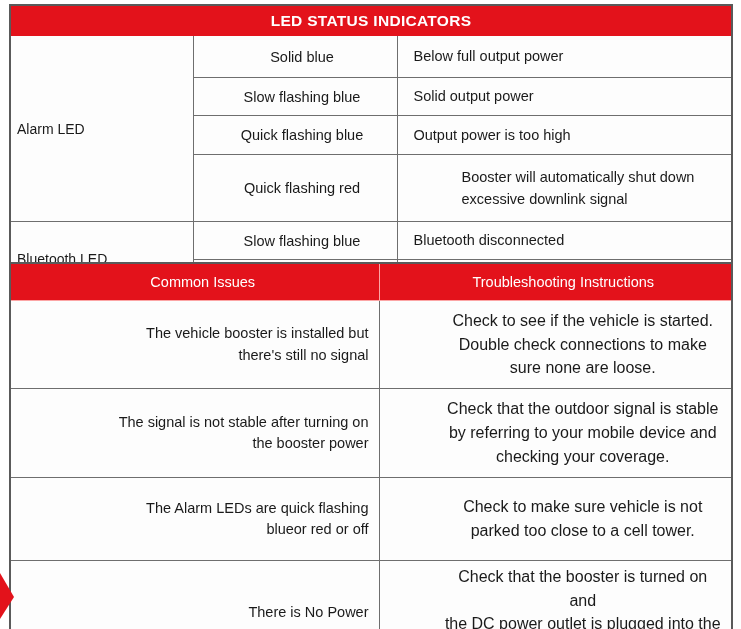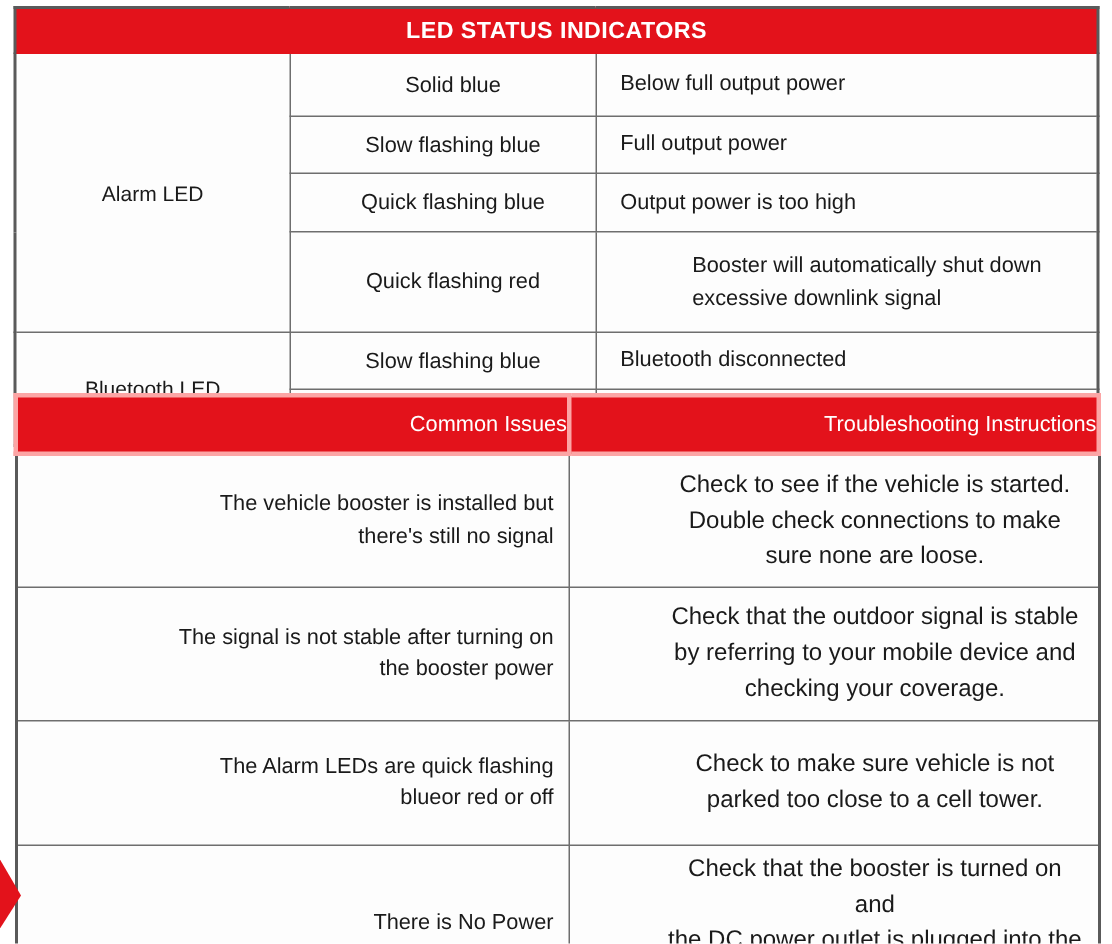--- a/index.html
+++ b/index.html
@@ -61,21 +61,20 @@
     color: #ffffff;
     font-size: 15.5px;
     font-weight: bold;
     letter-spacing: 0.3px;
     text-align: center;
     height: 29px;
     border: 1px solid #e3121b;
   }
   #led-table .c-led {
     font-size: 14px;
-    text-align: center;
     padding: 0 6px;
     margin-top: 12px;
   }
   #led-table .c-state {
     font-size: 14.5px;
     text-align: center;
     padding: 4px 0 4px 14px;
   }
   #led-table .c-desc {
     font-size: 14.5px;
@@ -88,24 +87,24 @@
   #trouble-table {
     left: 9px;
     top: 262px;
     width: 722px;
   }
   #trouble-table .hdr-cell {
     background: #e3121b;
     color: #ffffff;
     font-size: 14.5px;
     font-weight: normal;
-    text-align: right;
+    text-align: center;
     height: 36px;
     padding: 0 0 0 16px;
-    border: 3px solid #fca5a5;
+    border: 1px solid #fca5a5;
   }
   #trouble-table .c-issue {
     font-size: 14.5px;
     text-align: right;
     padding: 4px 10px 4px 17px;
     line-height: 1.45;
   }
   #trouble-table .c-fix {
     font-size: 16px;
     text-align: center;
@@ -131,21 +130,21 @@
         <th class="hdr-cell" colspan="3">LED STATUS INDICATORS</th>
       </tr>
 
       <tr>
         <td class="c-led" rowspan="4">Alarm LED</td>
         <td class="c-state" style="height:33px">Solid blue</td>
         <td class="c-desc" style="height:33px">Below full output power</td>
       </tr>
       <tr>
         <td class="c-state" style="height:29px">Slow flashing blue</td>
-        <td class="c-desc" style="height:29px">Full output power</td>
+        <td class="c-desc" style="height:29px">Solid output power</td>
       </tr>
       <tr>
         <td class="c-state" style="height:30px">Quick flashing blue</td>
         <td class="c-desc" style="height:30px">Output power is too high</td>
       </tr>
       <tr>
         <td class="c-state" style="height:58px">Quick flashing red</td>
         <td class="c-desc" style="height:58px">
           <span class="nowrap-line">Booster will automatically shut down</span>
           <span class="nowrap-line">excessive downlink signal</span>

